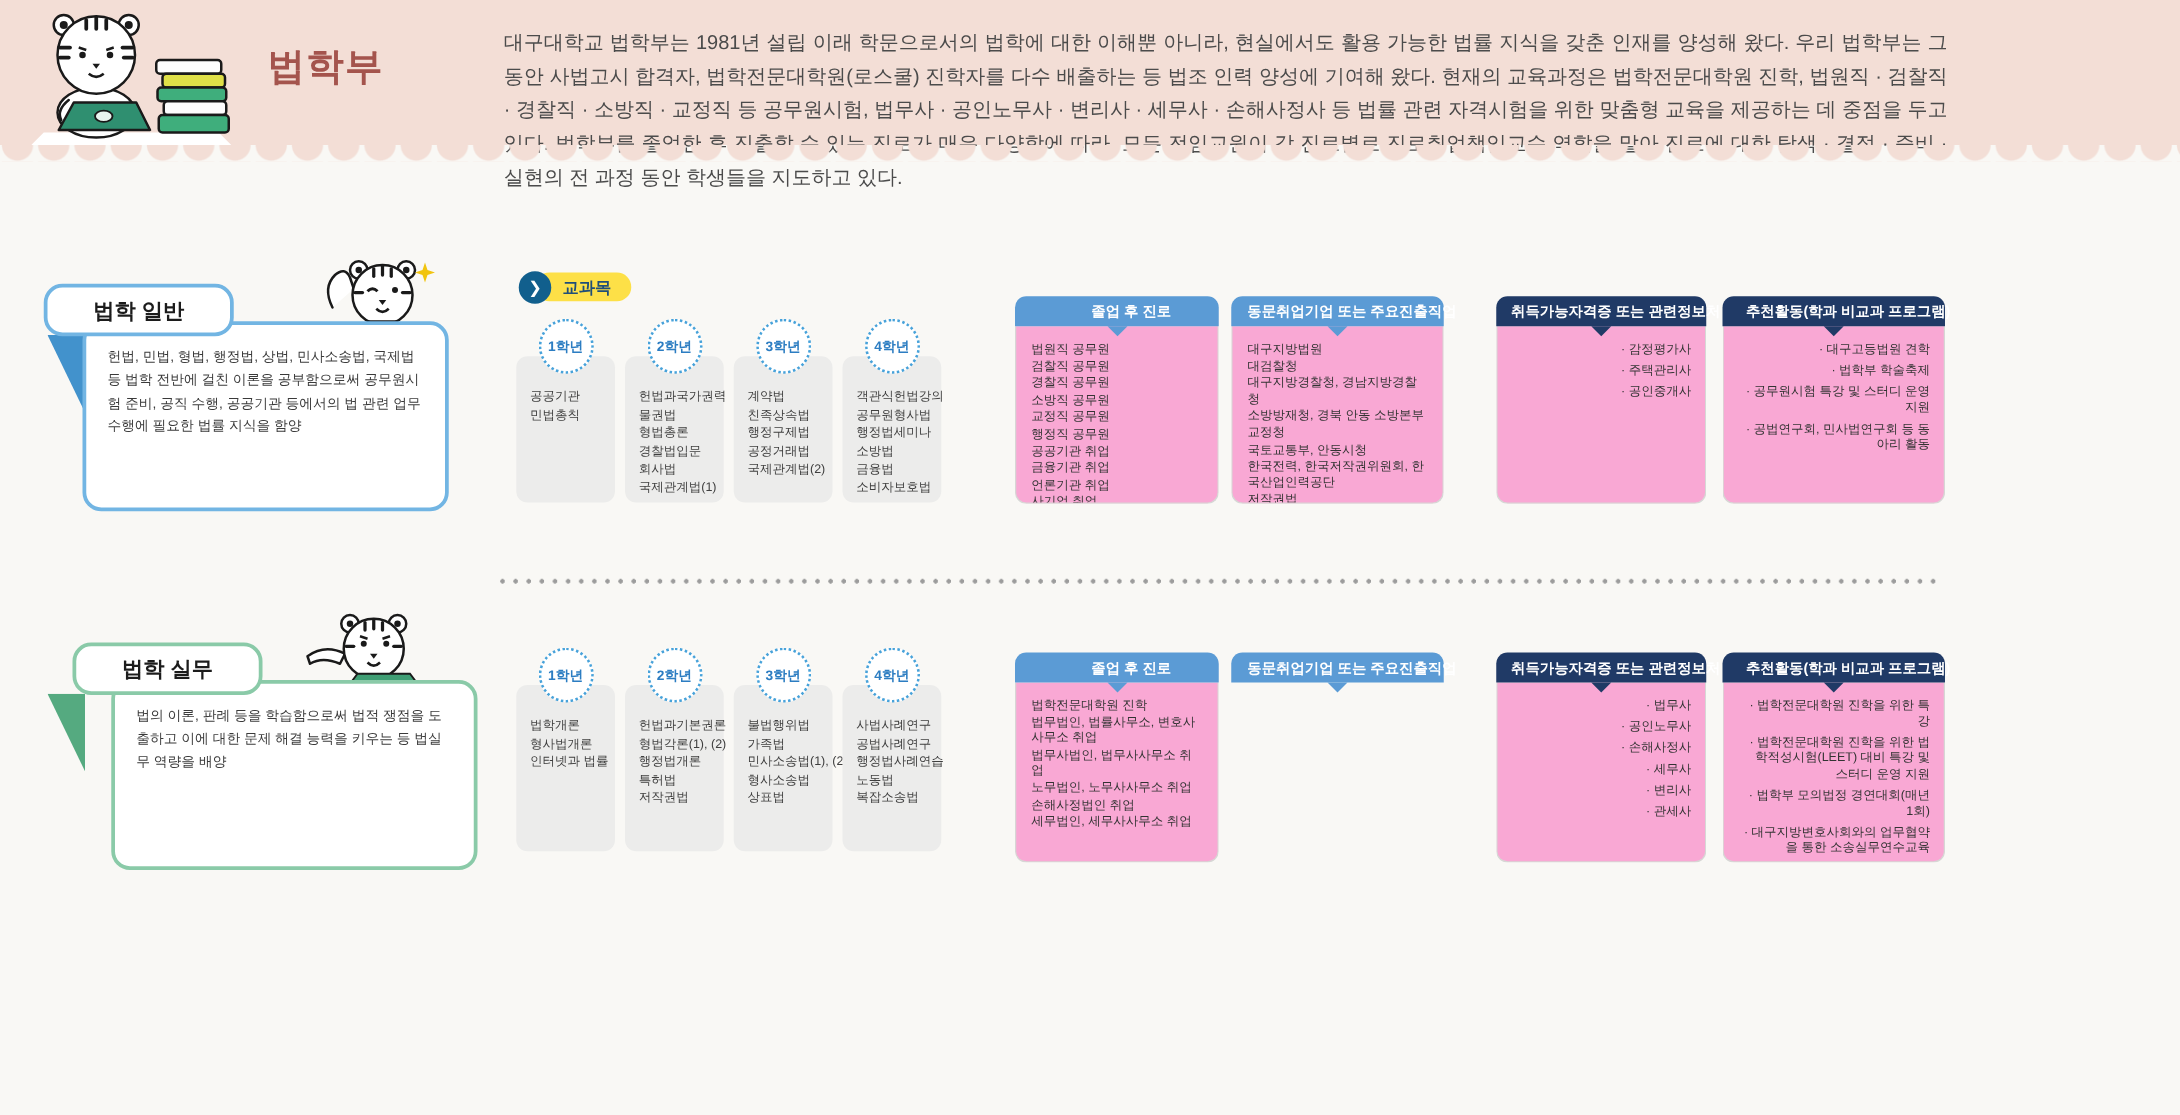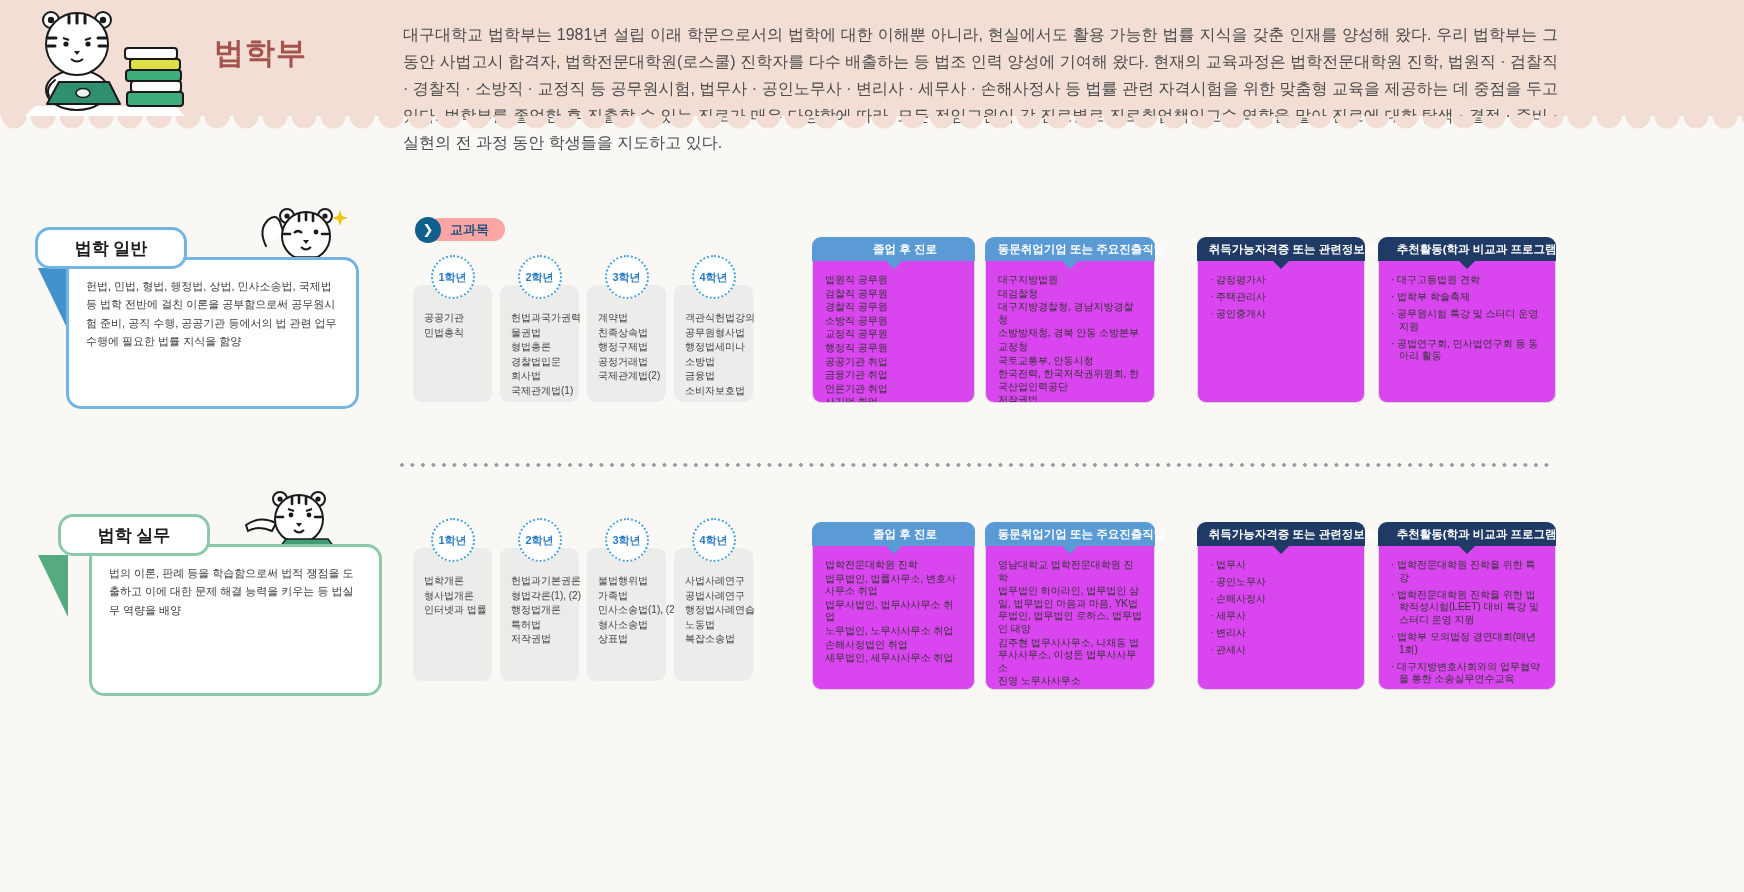--- a/index.html
+++ b/index.html
@@ -23,21 +23,21 @@
     padding:17px 15px 10px 17px; font-size:11px; line-height:1.66; color:#3a3a3a; }
   .t-blue .bubble-tab, .t-blue .bubble-body { border:3px solid #72b5e3; }
   .t-green .bubble-tab, .t-green .bubble-body { border:3px solid #8acaa8;margin-left:23px; }
   .fold { position:absolute; z-index:2; }
   .bubble-mascot { position:absolute; z-index:1; }
 
   
   .pill { position:absolute; left:415px; top:217px; height:25px; display:flex; align-items:center; z-index:2; }
   .pill-circle { width:26px; height:26px; border-radius:50%; background:#115f8d; color:#fff; display:flex;
     align-items:center; justify-content:center; font-size:13px; font-weight:bold; z-index:2; }
-  .pill-label { margin-left:-13px; height:23px; background:#fca5a5; border-radius:12px; padding:0 16px 0 22px;
+  .pill-label { margin-left:-13px; height:23px; background:#fde047; border-radius:12px; padding:0 16px 0 22px;
     display:flex; align-items:center; font-size:13px; font-weight:800; color:#1f4e79; }
 
   
   .years { position:absolute; left:413px; display:flex; gap:8px; }
   .year-col { width:79px; position:relative; }
   .year-badge { position:relative; z-index:2; width:44px; height:44px; margin:0 auto; border-radius:50%;
     background:#fff; border:2px dotted #47a2da; color:#2c7dc2; font-size:11px; font-weight:800;
     display:flex; align-items:center; justify-content:center; }
   .year-card { margin-top:-14px; background:#ececeb; border-radius:9px; padding:26px 4px 8px 11px;
     font-size:10px; line-height:1.45; color:#3e3e3e; }
@@ -48,24 +48,24 @@
   
   .cbox { position:absolute; display:flex; flex-direction:column; }
   .cbox-header { height:24px; border-radius:9px 9px 0 0; display:flex; align-items:center; justify-content:center;
     color:#fff; font-size:11.5px; font-weight:800; position:relative; z-index:2; white-space:nowrap;padding-left:23px; }
   .cbox-pointer { position:absolute; left:50%; top:24px; margin-left:-8px; width:0; height:0; z-index:2;
     border-left:8px solid transparent; border-right:8px solid transparent; border-top:8px solid #000; }
   .theme-blue .cbox-header { background:#5b9bd5; }
   .theme-blue .cbox-pointer { border-top-color:#5b9bd5; }
   .theme-navy .cbox-header { background:#203a66; }
   .theme-navy .cbox-pointer { border-top-color:#203a66; }
-  .cbox-body { flex:1; background:#d946ef; border:1px solid #d7d7d5; border-top:none; border-radius:0 0 9px 9px;
+  .cbox-body { flex:1; background:#f9a8d4; border:1px solid #d7d7d5; border-top:none; border-radius:0 0 9px 9px;
     padding:13px 11px 6px 12px; font-size:10px; line-height:1.26; color:#333; overflow:hidden; }
   .cbox-body .line { margin-bottom:1px; }
-  .cbox-bullets .cbox-body .line { margin-bottom:4.5px; padding-left:8px; text-indent:-8px; }
+  .cbox-bullets .cbox-body .line { margin-bottom:4.5px; padding-left:8px; text-indent:-8px;text-align:right; }
   .cbox-bullets .cbox-body .line::before { content:"· "; }
   .s1 .cbox { top:237px; height:166px; }
   .s2 .cbox { top:522px; height:168px; }
   .cbox.c1 { left:812px; width:163px; }
   .cbox.c2 { left:985px; width:170px; }
   .cbox.c3 { left:1197px; width:168px; }
   .cbox.c4 { left:1378px; width:178px; }
 
   
   .dotted-divider { position:absolute; left:400px; top:463px; width:1150px; height:4px;
@@ -333,27 +333,20 @@
           <div class="line">법무법인, 법률사무소, 변호사사무소 취업</div>
           <div class="line">법무사법인, 법무사사무소 취업</div>
           <div class="line">노무법인, 노무사사무소 취업</div>
           <div class="line">손해사정법인 취업</div>
           <div class="line">세무법인, 세무사사무소 취업</div>
         </div>
     </div>
     <div class="cbox c2 theme-blue">
       <div class="cbox-header">동문취업기업 또는 주요진출직업</div>
       <div class="cbox-pointer"></div>
-      <div class="cbox-body">
-          <div class="line">영남대학교 법학전문대학원 진학</div>
-          <div class="line">법무법인 하이라인, 법무법인 삼일, 법무법인 마음과 마음, YK법무법인, 법무법인 로하스, 법무법인 태양</div>
-          <div class="line">김주현 법무사사무소, 나채동 법무사사무소, 이성돈 법무사사무소</div>
-          <div class="line">진영 노무사사무소</div>
-          <div class="line">프라임 손해사정, (주)탑손해사정</div>
-        </div>
     </div>
     <div class="cbox c3 theme-navy cbox-bullets">
       <div class="cbox-header">취득가능자격증 또는 관련정보처</div>
       <div class="cbox-pointer"></div>
       <div class="cbox-body">
           <div class="line">법무사</div>
           <div class="line">공인노무사</div>
           <div class="line">손해사정사</div>
           <div class="line">세무사</div>
           <div class="line">변리사</div>

